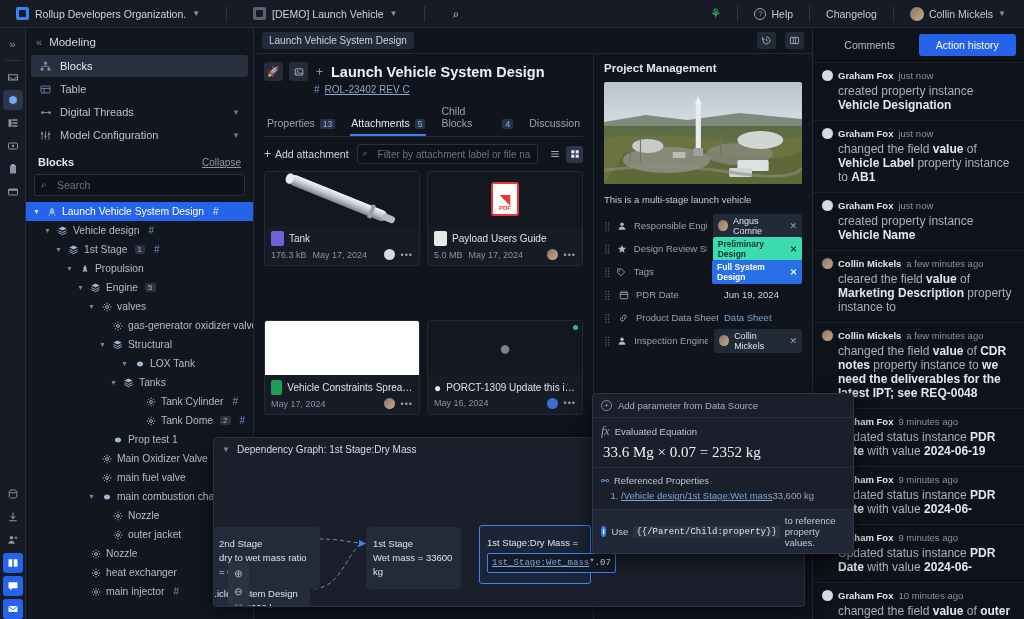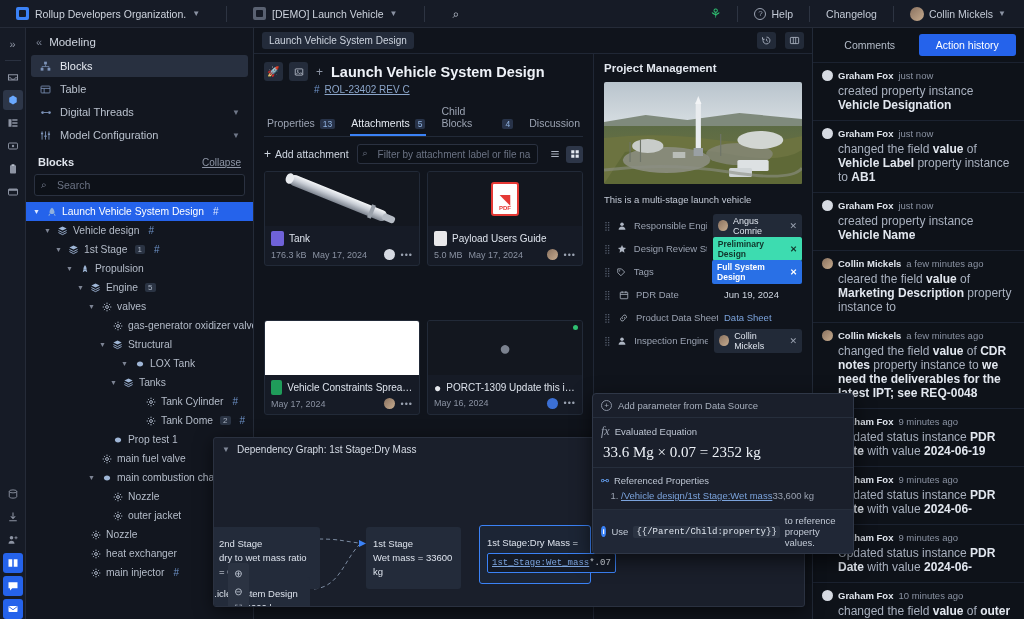--- a/index.html
+++ b/index.html
@@ -545,20 +545,30 @@
             <span class="thash">#</span>
           </div>
           <div class="tnode" style="padding-left: 72px;">
             <span class="tw"></span>
             <span class="ticon">
               <svg width="10" height="10" viewBox="0 0 16 16">
                 <path d="M8 4c3 0 5 1.7 5 4s-2 4-5 4-5-1.7-5-4 2-4 5-4z" fill="#9fb6d6"></path>
               </svg>
             </span>
             <span>Prop test 1</span>
+          </div>
+          <div class="tnode" style="padding-left: 61px;">
+            <span class="tw"></span>
+            <span class="ticon">
+              <svg width="10" height="10" viewBox="0 0 16 16">
+                <circle cx="8" cy="8" r="2.3" fill="none" stroke="#aab4c4" stroke-width="1.6"></circle>
+                <path d="M8 1v2.2M8 12.8V15M1 8h2.2M12.8 8H15M3.1 3.1l1.6 1.6M11.3 11.3l1.6 1.6M12.9 3.1l-1.6 1.6M4.7 11.3l-1.6 1.6" stroke="#aab4c4" stroke-width="1.5"></path>
+              </svg>
+            </span>
+            <span>Main Oxidizer Valve</span>
           </div>
           <div class="tnode" style="padding-left: 61px;">
             <span class="tw"></span>
             <span class="ticon">
               <svg width="10" height="10" viewBox="0 0 16 16">
                 <circle cx="8" cy="8" r="2.3" fill="none" stroke="#aab4c4" stroke-width="1.6"></circle>
                 <path d="M8 1v2.2M8 12.8V15M1 8h2.2M12.8 8H15M3.1 3.1l1.6 1.6M11.3 11.3l1.6 1.6M12.9 3.1l-1.6 1.6M4.7 11.3l-1.6 1.6" stroke="#aab4c4" stroke-width="1.5"></path>
               </svg>
             </span>
             <span>main fuel valve</span>

